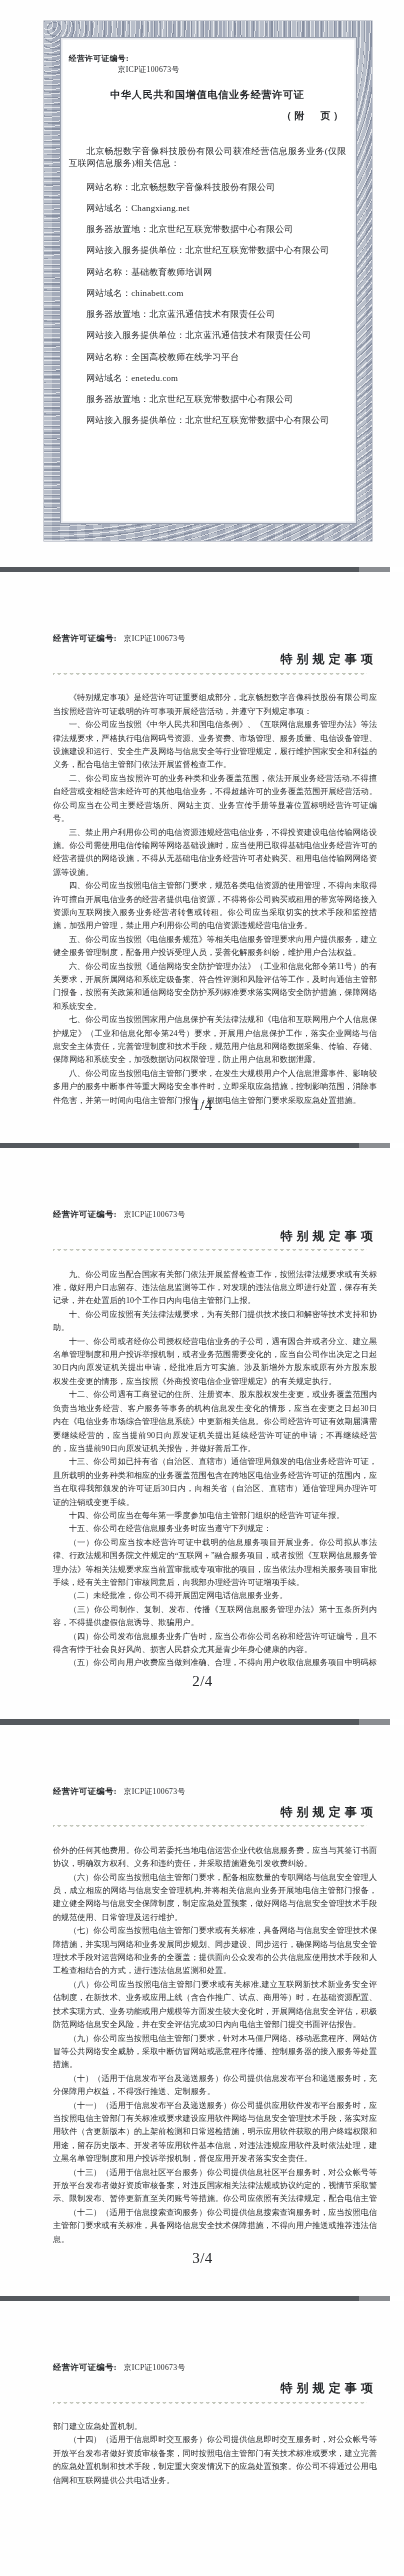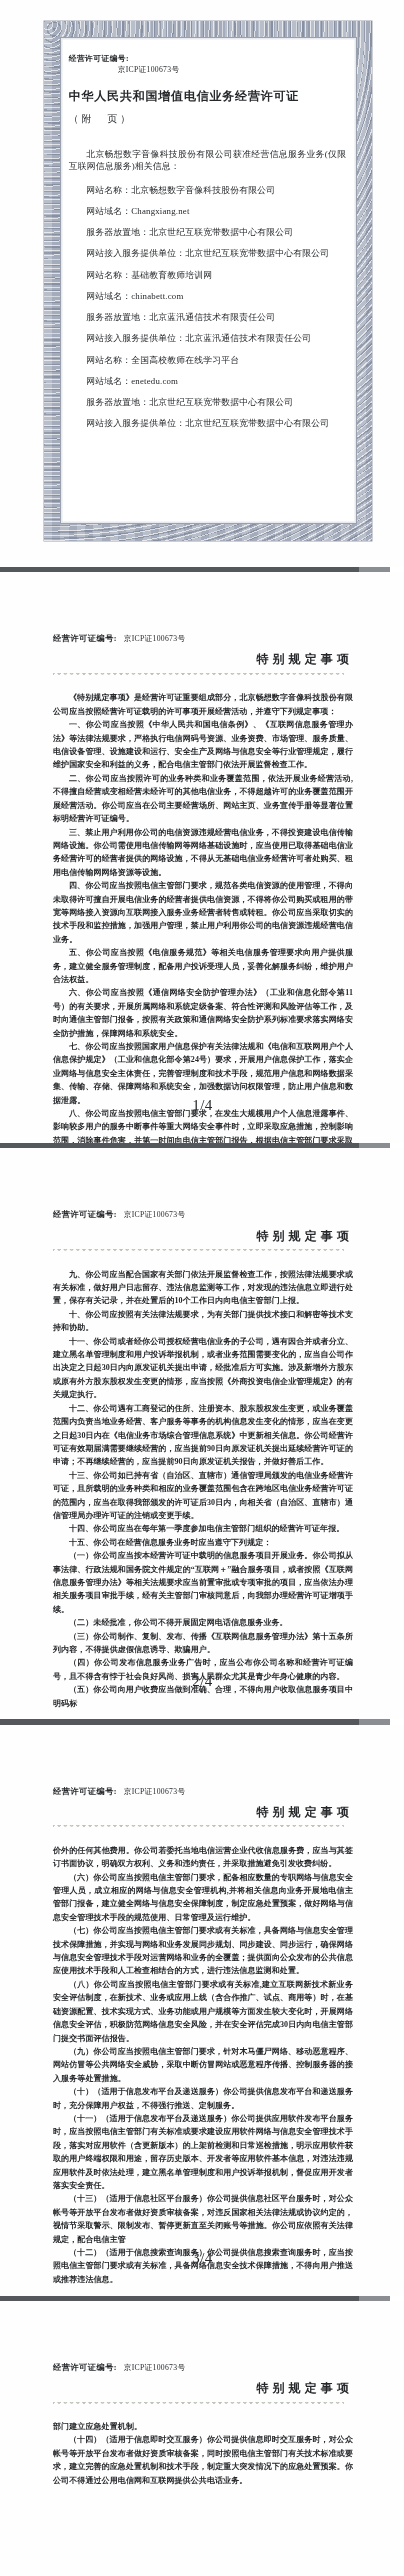--- a/index.html
+++ b/index.html
@@ -51,29 +51,30 @@
     font-weight:bold;
     letter-spacing:0.5px;
   }
   .cert-head-number{
     font-size:7.7px;
     margin:1px 0 0 49px;
     letter-spacing:0.3px;
   }
   .cert-title{
     margin:13.4px 0 0 0;
-    font-size:12px;
+    text-align:center;
+    font-size:10px;
     font-weight:bold;
     letter-spacing:0.8px;
   }
   .cert-subtitle{
     margin-top:8.2px;
-    text-align:left;
+    text-align:right;
     font-size:9.8px;
-    font-weight:normal;
+    font-weight:bold;
     letter-spacing:3.1px;
   }
   .cert-intro{
     margin:21.6px 0 11.3px 0;
     font-size:8.8px;
     line-height:12.4px;
     text-indent:2em;
     text-align:justify;
     letter-spacing:0.2px;
   }
@@ -85,21 +86,21 @@
     text-align:justify;
     letter-spacing:0.2px;
   }
 
   
   .text-page{
     height:571px;
     box-sizing:border-box;
     position:relative;
     background:#fefefe;
-    padding:61px 52px 0 53px;
+    padding:61px 28px 0 53px;
     overflow:hidden;
   }
   .page-header{
     font-size:8.2px;
     font-weight:bold;
     letter-spacing:0.5px;
     white-space:nowrap;
   }
   .page-header .ph-num{
     font-weight:normal;
@@ -126,21 +127,20 @@
   .page-body{
     margin-top:14.4px;
     font-size:8px;
     line-height:13.4px;
     text-align:justify;
     letter-spacing:0.1px;
   }
   .body-para{
     margin:0;
     text-indent:2em;
-    font-weight:bold;
   }
   .body-para.cont{ text-indent:0; }
   .page-num{
     position:absolute;
     bottom:29px; left:0;
     width:100%;
     text-align:center;
     font-size:15px;
     letter-spacing:0.5px;
   }

